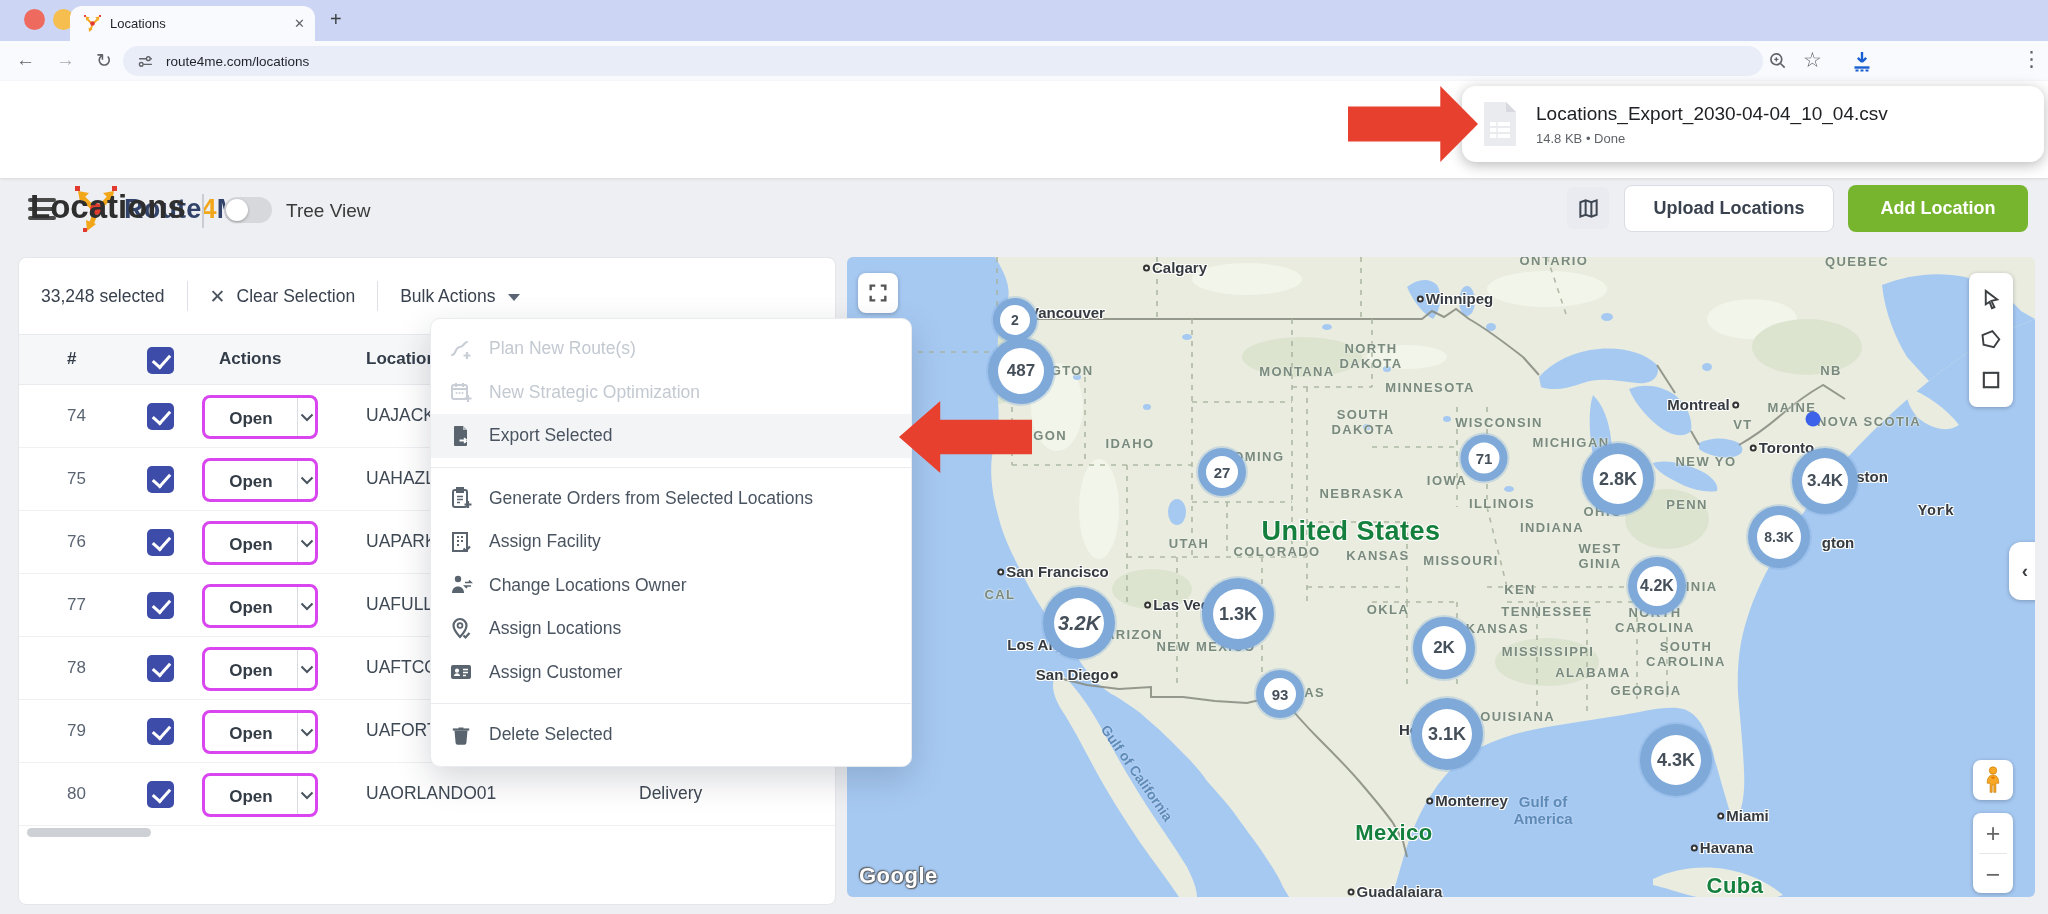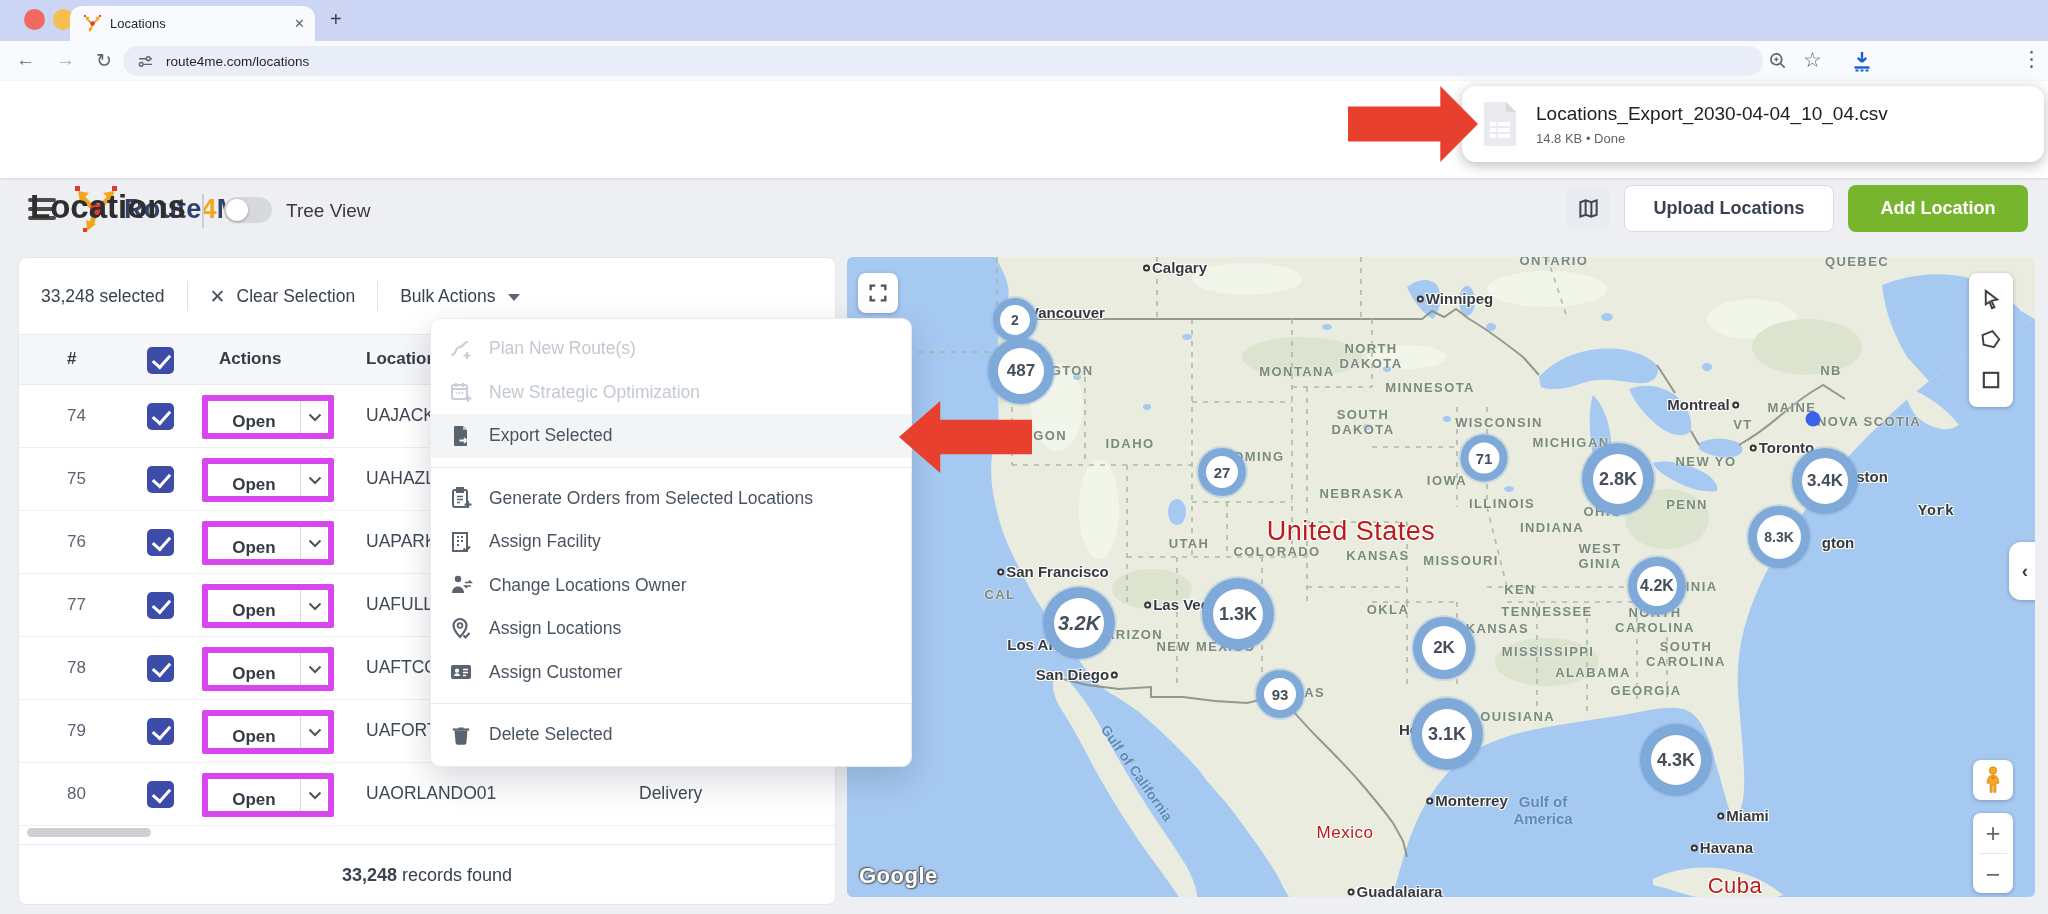--- a/index.html
+++ b/index.html
@@ -46,21 +46,21 @@
   #clearsel .x { font-size:19px; margin-right:11px; color:#4a545e; }
   #bulk { display:flex; align-items:center; font-size:17.5px; color:#39424e; }
   #bulk .tri { width:0; height:0; border-left:6px solid transparent; border-right:6px solid transparent; border-top:7px solid #5a6472; margin-left:12px; margin-top:3px; }
   #thead { position:absolute; left:0; top:76px; width:100%; height:51px; background:#f6f7f8; border-top:1px solid #e8eaed; border-bottom:1px solid #e8eaed; font-size:17px; font-weight:600; color:#333d49; }
   #thead span { position:absolute; top:14px; }
   #rows { position:absolute; left:0; top:127px; width:100%; }
   .trow { position:relative; width:100%; height:63px; border-bottom:1px solid #eef0f2; }
   .rownum { position:absolute; left:48px; top:21px; font-size:17px; color:#5a6472; }
   .cb { position:absolute; width:27px; height:27px; background:#3c4ca8; border-radius:5px; }
   .cb::after { content:""; position:absolute; left:9px; top:4px; width:8px; height:14px; border:solid #fff; border-width:0 3px 3px 0; transform:rotate(42deg); }
-  .openbtn { position:absolute; left:183px; top:10px; width:132px; height:44px; border:6px solid #d946ef; border-radius:2px; background:#fff; display:flex; }
+  .openbtn { position:absolute; left:183px; top:10px; width:116px; height:44px; border:3px solid #d946ef; border-radius:8px; background:#fff; display:flex; }
   .openbtn .lab { width:93px; text-align:center; line-height:42px; font-size:17px; font-weight:600; color:#333b45; border-right:1px solid #d8dbe1; }
   .openbtn .chv { flex:1; display:flex; align-items:center; justify-content:center; }
   .loc { position:absolute; left:347px; top:20px; font-size:17.5px; color:#3f4954; }
   .typ { position:absolute; left:620px; top:20px; font-size:17.5px; color:#3f4954; }
   #hscroll { position:absolute; left:8px; top:570px; width:124px; height:9px; background:#cdd0d4; border-radius:5px; }
   #tfoot { position:absolute; left:0; top:586px; width:100%; height:60px; border-top:1px solid #e6e8ec; text-align:center; font-size:18px; color:#39424e; line-height:60px; }
   #tfoot b { font-weight:bold; }
 
   
   #bulkmenu { position:absolute; left:430px; top:318px; width:482px; background:#fff; border:1px solid #e9ebef; border-radius:10px; box-shadow:0 12px 34px rgba(25,35,55,.18); padding:8px 0 9px; z-index:40; }
@@ -70,21 +70,21 @@
   .mi.dis .ic { color:#c9ced6; }
   .mi.hl { background:#f3f4f6; }
   .msep { height:1px; background:#e9ebee; margin:9px 0; }
 
   
   #map { position:absolute; left:847px; top:257px; width:1188px; height:640px; border-radius:6px; overflow:hidden; background:#e9ecdf; }
   #mapsvg { position:absolute; left:0; top:0; z-index:1; }
   .lbl { position:absolute; transform:translate(-50%,-50%); white-space:pre-line; text-align:center; z-index:3; line-height:1.15; }
   .lbl.state { font-size:13px; font-weight:bold; color:#7a8a7f; letter-spacing:1.4px; text-shadow:0 0 2px #eef1e6,0 0 2px #eef1e6; }
   .lbl.city { font-size:15px; font-weight:bold; color:#343a40; text-shadow:-1px -1px 0 #fdfdfb,1px -1px 0 #fdfdfb,-1px 1px 0 #fdfdfb,1px 1px 0 #fdfdfb; display:flex; align-items:center; white-space:nowrap; }
-  .lbl.country { font-weight:normal; color:#b91c1c; letter-spacing:.5px; text-shadow:-1px -1px 0 #fdfdfb,1px -1px 0 #fdfdfb,-1px 1px 0 #fdfdfb,1px 1px 0 #fdfdfb;padding-left:36px; }
+  .lbl.country { font-weight:bold; color:#15803d; letter-spacing:.5px; text-shadow:-1px -1px 0 #fdfdfb,1px -1px 0 #fdfdfb,-1px 1px 0 #fdfdfb,1px 1px 0 #fdfdfb;padding-left:36px; }
   .lbl.water { font-weight:bold; color:#5e8ab8; text-shadow:0 0 2px rgba(255,255,255,.5); }
   .citydot { width:7px; height:7px; border:2px solid #333; background:#fff; border-radius:50%; display:inline-block; }
   .citydot.b { margin-right:2px; } .citydot.a { margin-left:2px; }
   .cluster { position:absolute; transform:translate(-50%,-50%); background:#fff; border-radius:50%; display:flex; align-items:center; justify-content:center; font-weight:bold; color:#454f5a; z-index:5; box-shadow:0 0 0 2px rgba(125,170,215,.30); }
   #bluedot { position:absolute; width:15px; height:15px; background:#3b62e8; border-radius:50%; z-index:4; transform:translate(-50%,-50%); }
   .mapctl { position:absolute; background:#fff; border-radius:8px; box-shadow:0 1px 4px rgba(0,0,0,.25); z-index:8; }
   #fsbtn { left:11px; top:16px; width:40px; height:40px; display:flex; align-items:center; justify-content:center; }
   #drawtools { right:22px; top:16px; width:44px; height:134px; display:flex; flex-direction:column; align-items:center; justify-content:space-around; padding:6px 0; }
   #collapse-tab { position:absolute; right:-6px; top:285px; width:32px; height:58px; background:#fff; border-radius:12px 4px 4px 12px; box-shadow:0 1px 4px rgba(0,0,0,.25); z-index:8; display:flex; align-items:center; justify-content:center; font-size:19px; color:#3c4043; font-weight:bold; }
   #pegman { right:22px; top:503px; width:40px; height:40px; display:flex; align-items:center; justify-content:center; }
@@ -308,21 +308,20 @@
             <svg width="14" height="9" viewBox="0 0 14 9">
               <path d="M1.5 1.5 L7 7 L12.5 1.5" fill="none" stroke="#4a545e" stroke-width="2"></path>
             </svg>
           </span>
         </div>
         <span class="loc">UAORLANDO01</span>
         <span class="typ">Delivery</span>
       </div>
     </div>
   <div id="hscroll"></div>
-  <div id="tfoot"><b>33,248</b><span> records found</span></div>
 </div>
 
 <div id="map">
   <svg id="mapsvg" width="1188" height="640" viewBox="0 0 1188 640">
     <rect width="1188" height="640" fill="#e9ecdf"></rect>
     <g fill="#f2f5ea">
       <ellipse cx="400" cy="22" rx="55" ry="16"></ellipse>
         <ellipse cx="700" cy="32" rx="60" ry="18"></ellipse>
         <ellipse cx="905" cy="62" rx="45" ry="20"></ellipse>
         <ellipse cx="210" cy="150" rx="26" ry="44"></ellipse>
@@ -494,21 +493,21 @@
       <div class="lbl state" style="left: 287px; top: 378px;">ARIZON</div>
       <div class="lbl state" style="left: 153px; top: 338px;">CAL</div>
       <div class="lbl state" style="left: 453px; top: 436px;">TEXAS</div>
       <div class="lbl state" style="left: 701px; top: 395px;">MISSISSIPPI</div>
       <div class="lbl state" style="left: 746px; top: 416px;">ALABAMA</div>
       <div class="lbl state" style="left: 799px; top: 434px;">GEORGIA</div>
       <div class="lbl state" style="left: 839px; top: 398px;">SOUTH
 CAROLINA</div>
       <div class="lbl state" style="left: 666px; top: 460px;">LOUISIANA</div>
       <div class="lbl country" style="left: 486px; top: 275px; font-size: 27px;">United States</div>
-      <div class="lbl country" style="left: 480px; top: 576px; font-size: 17px;">Mexico</div>
+      <div class="lbl country" style="left: 529px; top: 576px; font-size: 22px;">Mexico</div>
       <div class="lbl country" style="left: 870px; top: 629px; font-size: 22px;">Cuba</div>
       <div class="lbl water" style="left: 696px; top: 553px; font-size: 15px;">Gulf of
 America</div>
       <div class="lbl water" style="left: 290px; top: 516px; font-size: 14px; transform: translate(-50%, -50%) rotate(55deg);">Gulf of California</div>
       <div id="bluedot" style="left: 966px; top: 162px;"></div>
       <div class="cluster" style="left: 168px; top: 63px; width: 44px; height: 44px; border: 7px solid rgba(108, 157, 212, 0.88); font-size: 14px;">2</div>
       <div class="cluster" style="left: 174px; top: 114px; width: 66px; height: 66px; border: 10px solid rgba(108, 157, 212, 0.88); font-size: 17px;">487</div>
       <div class="cluster" style="left: 375px; top: 215px; width: 48px; height: 48px; border: 8px solid rgba(108, 157, 212, 0.88); font-size: 15px;">27</div>
       <div class="cluster" style="left: 637px; top: 201px; width: 47px; height: 47px; border: 8px solid rgba(108, 157, 212, 0.88); font-size: 15px;">71</div>
       <div class="cluster" style="left: 771px; top: 222px; width: 72px; height: 72px; border: 11px solid rgba(108, 157, 212, 0.88); font-size: 18px;">2.8K</div>

